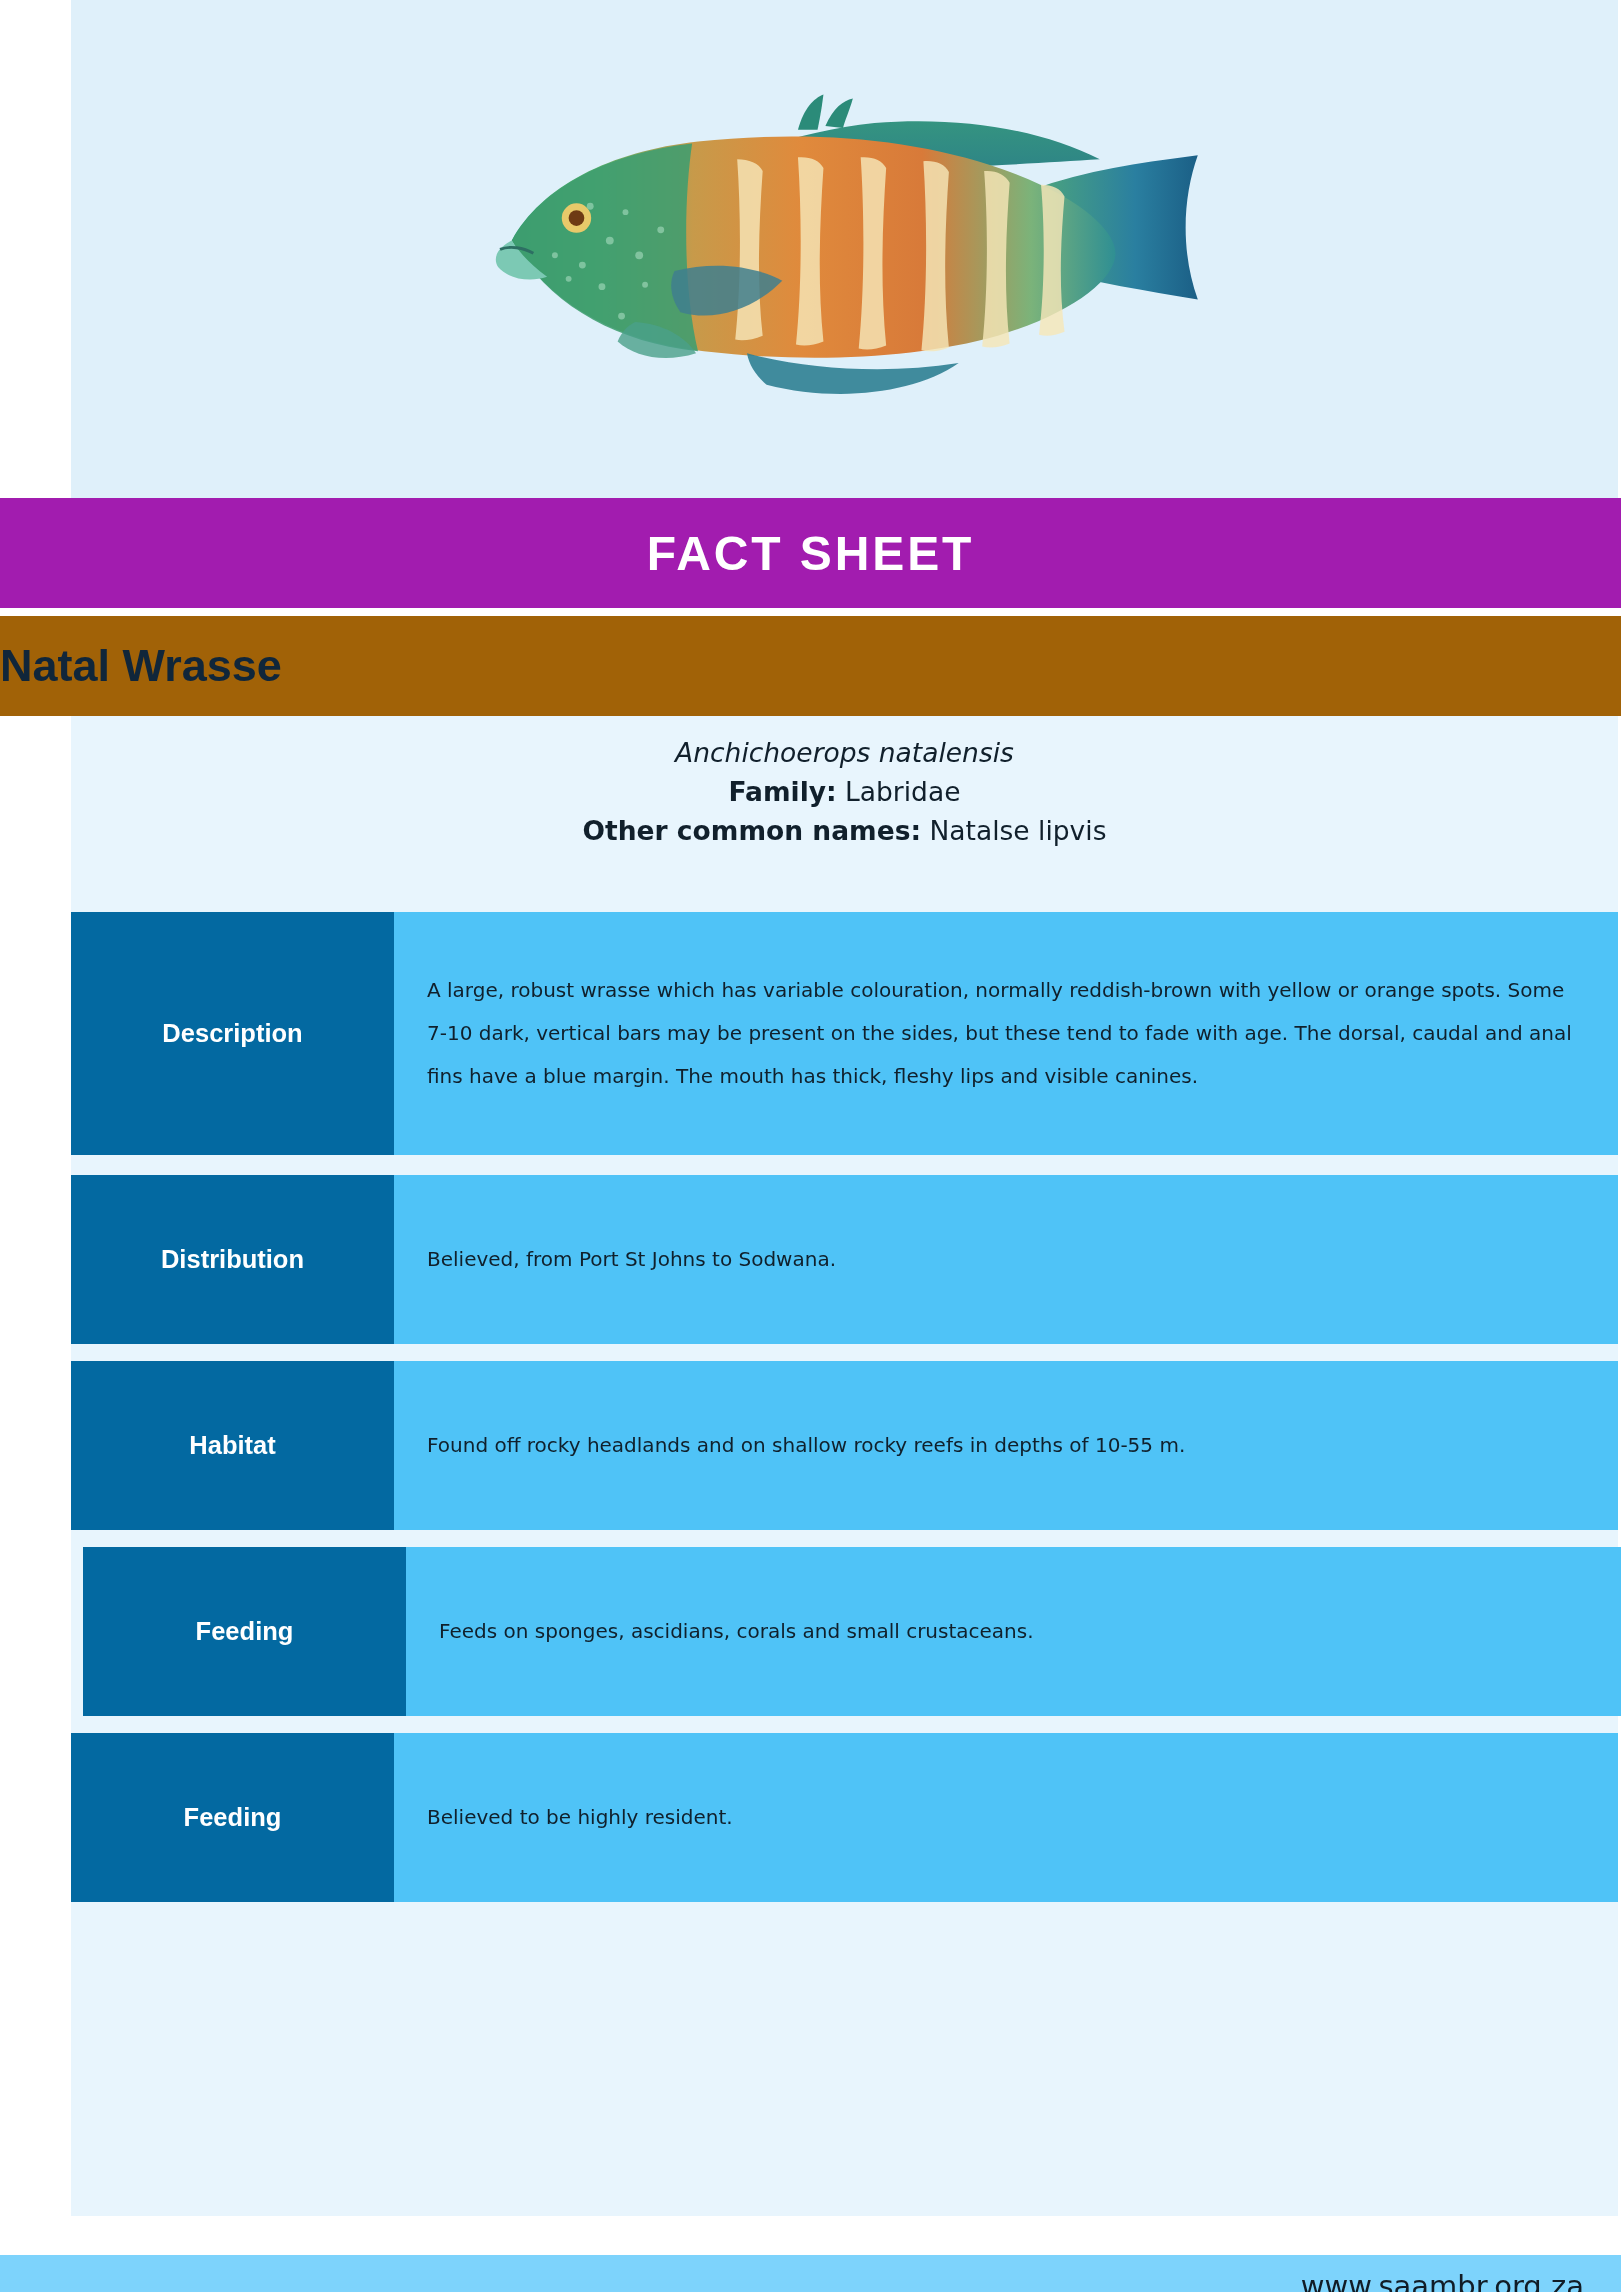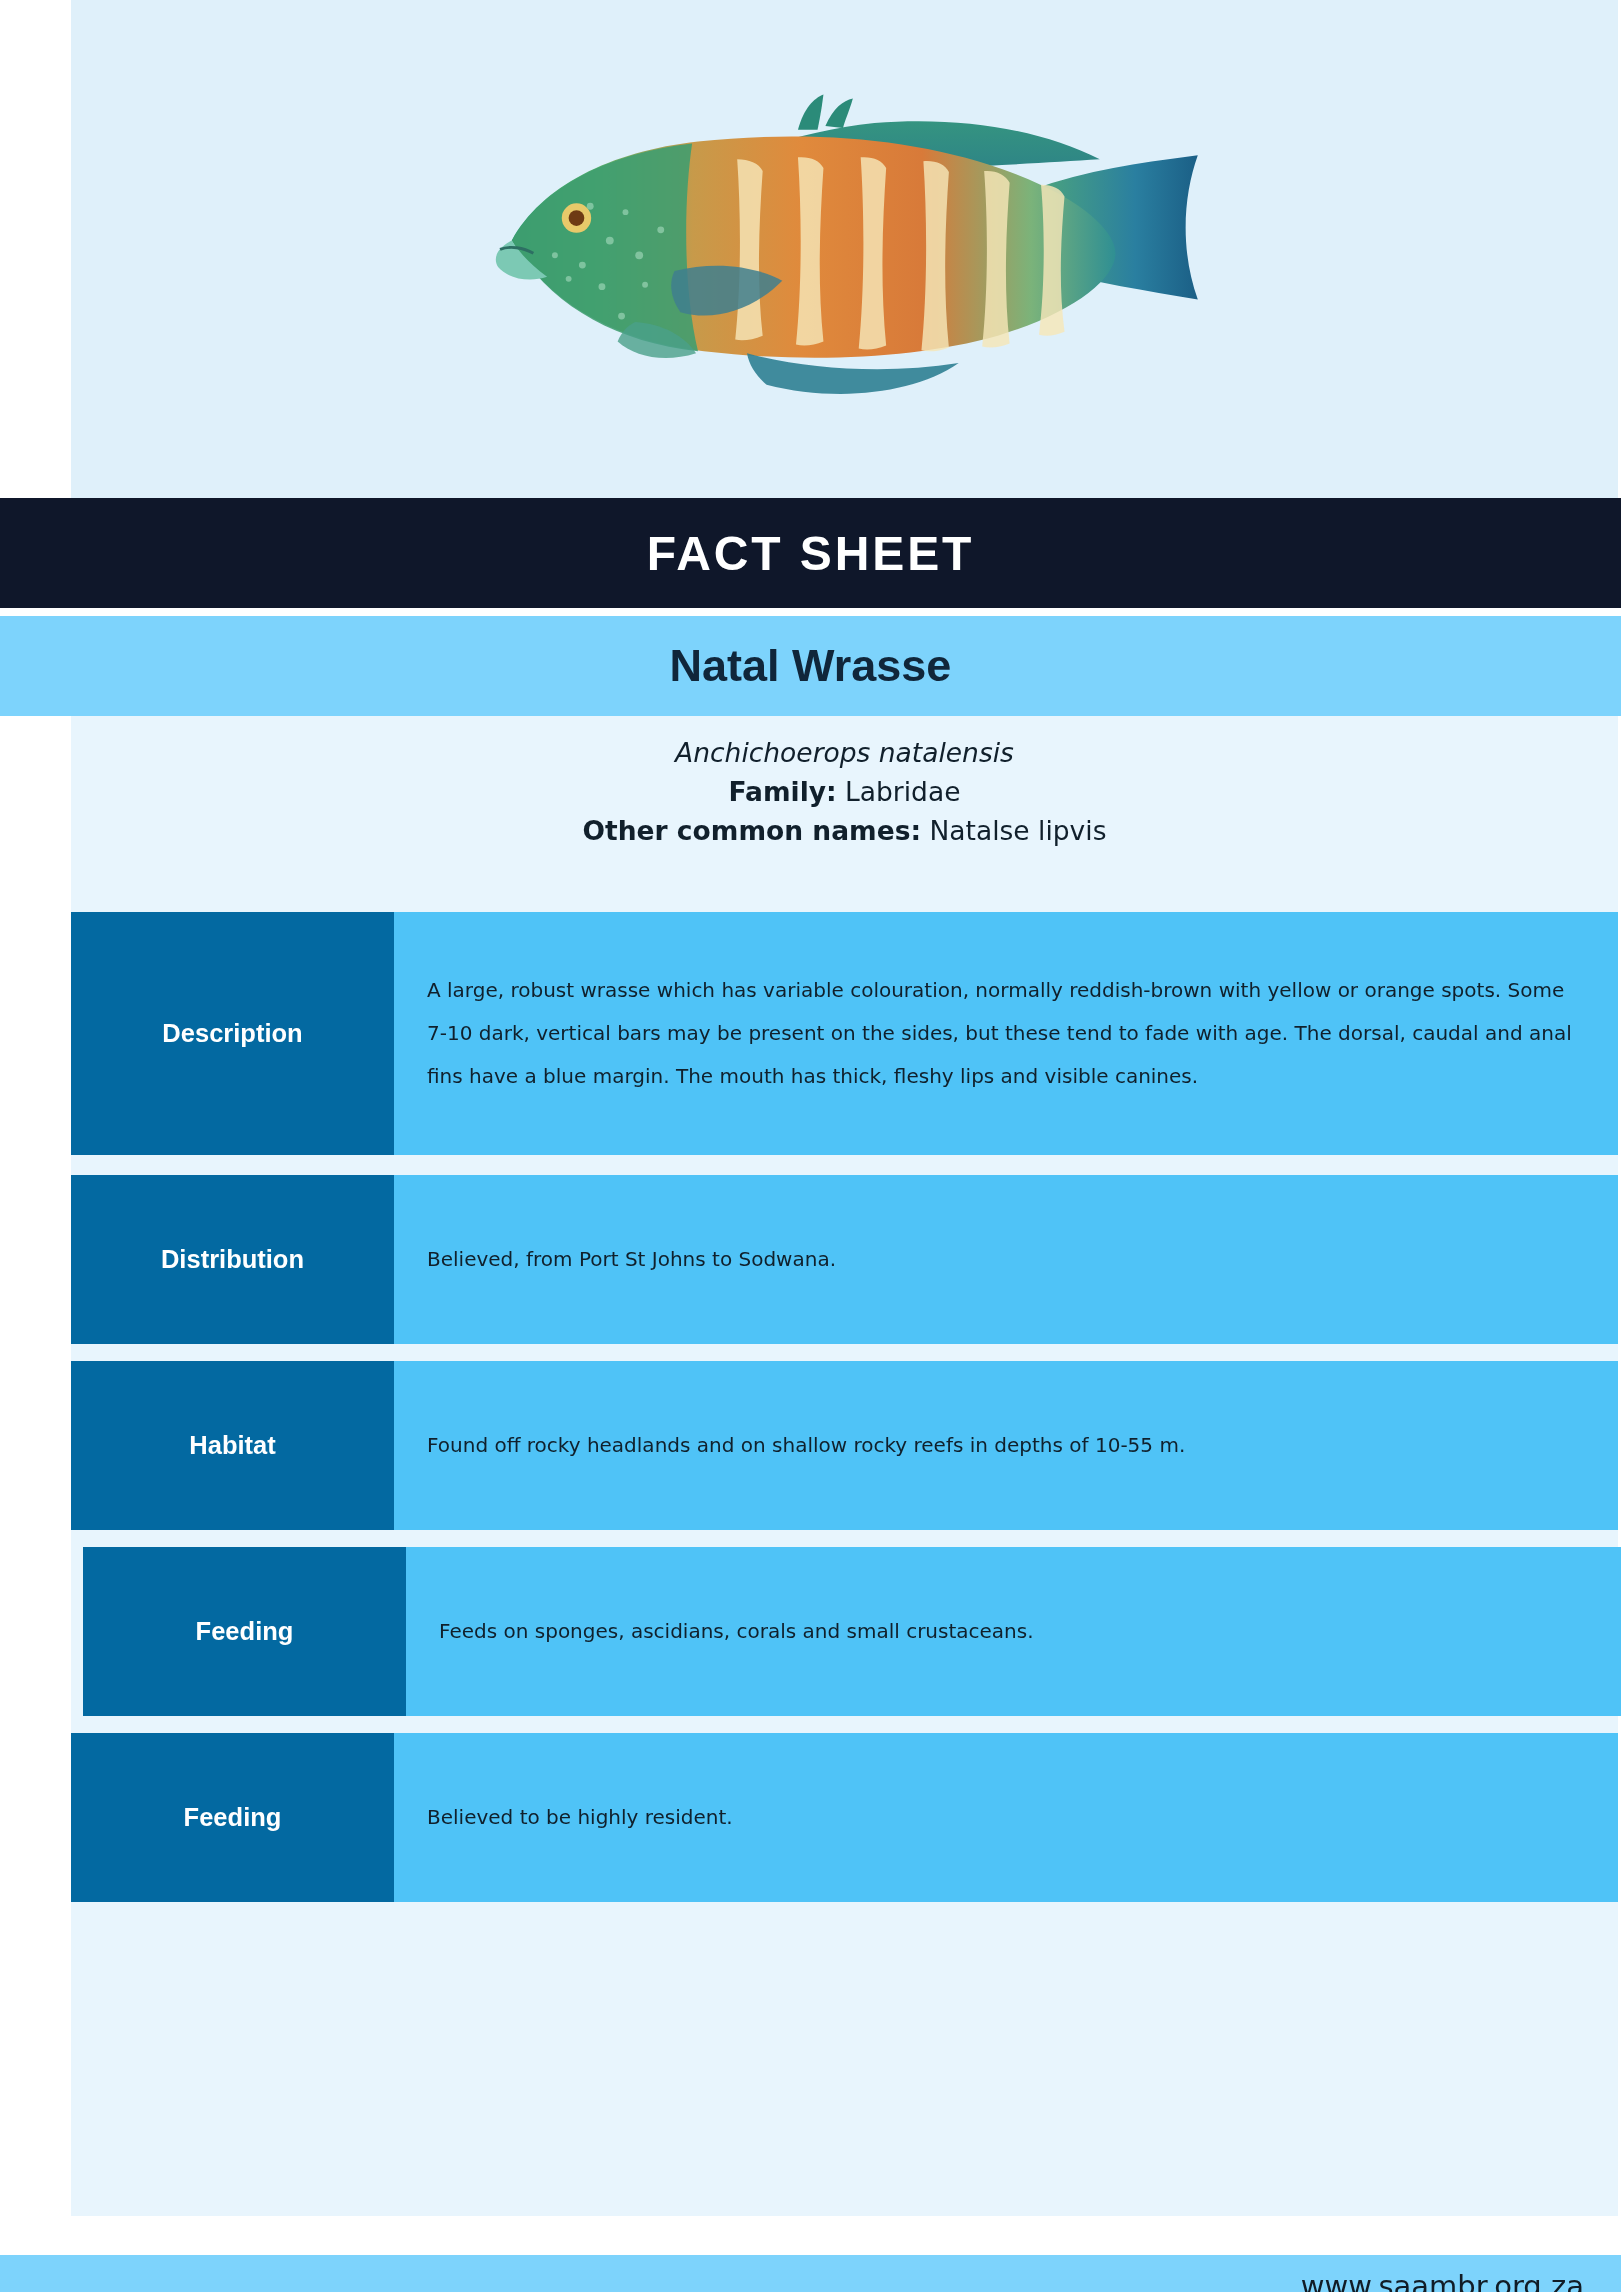--- a/index.html
+++ b/index.html
@@ -53,40 +53,39 @@
     transform: translateX(-50%);
     width: 784px;
     height: 353px;
   }
   .banner-fact {
     position: absolute;
     left: 0;
     top: 498px;
     width: 1621px;
     height: 110px;
-    background: #0f172a;
+    background: #a21caf;
     color: #ffffff;
     display: flex;
     align-items: center;
     justify-content: center;
     letter-spacing: 2.9px;
     font-size: 48px;
     font-weight: bold;
   }
   .banner-name {
     position: absolute;
     left: 0;
     top: 616px;
     width: 1621px;
     height: 100px;
-    background: #7dd3fc;
+    background: #a16207;
     color: #10263a;
     display: flex;
     align-items: center;
-    justify-content: center;
     font-size: 45px;
     font-weight: bold;
   }
   .sub-block {
     position: absolute;
     left: 71px;
     top: 716px;
     width: 1547px;
     height: 196px;
     background: #e8f5fd;

